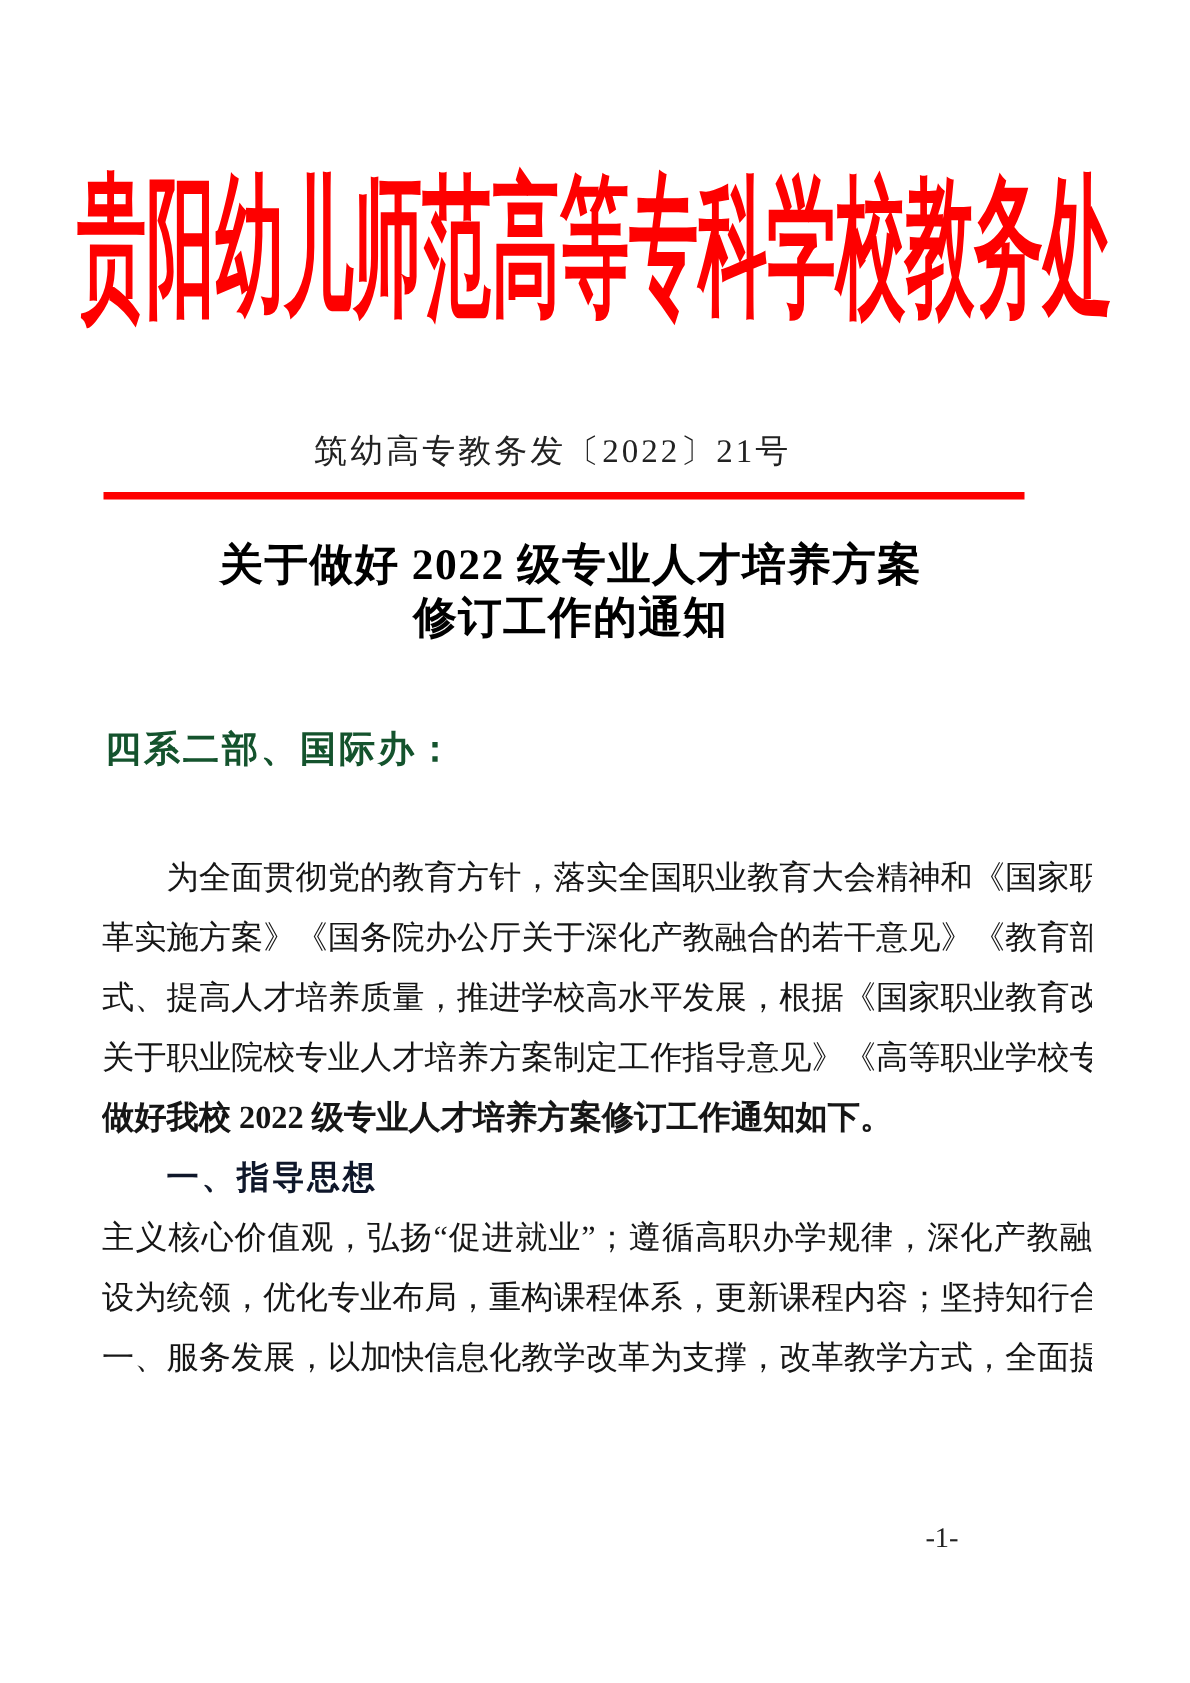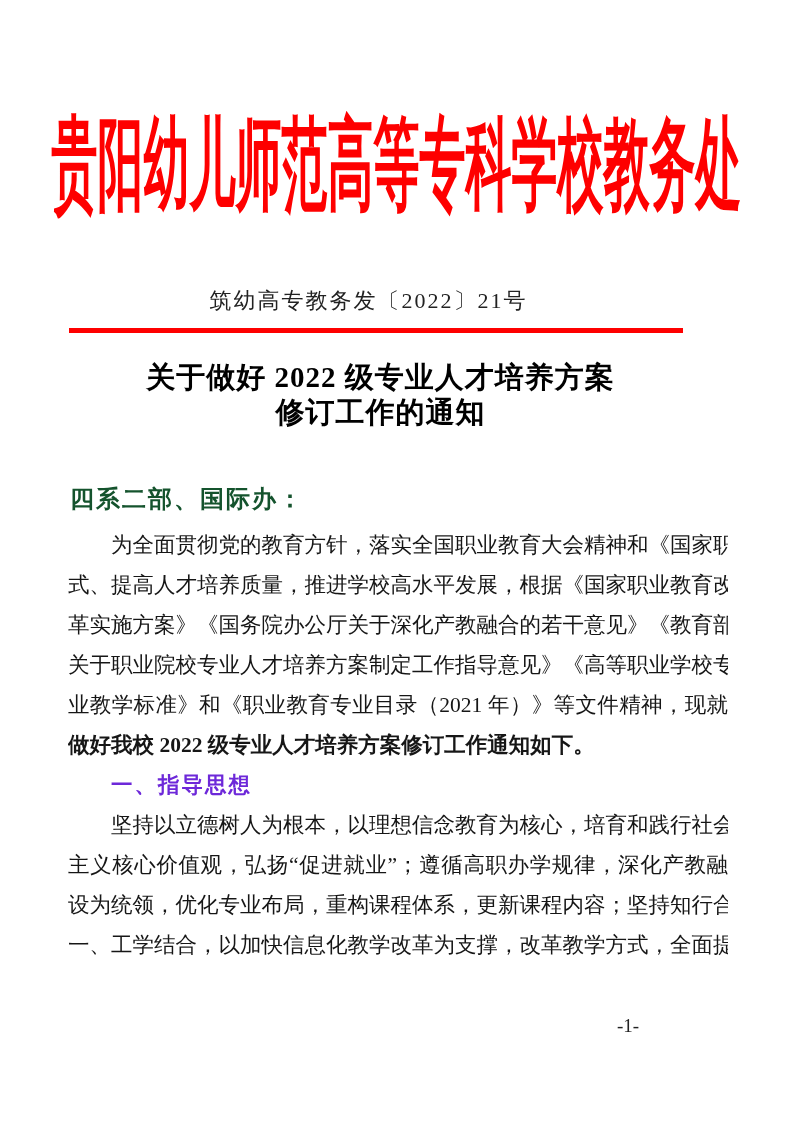--- a/index.html
+++ b/index.html
@@ -92,34 +92,35 @@
   .text-line {
     height: 40px;
     line-height: 40px;
     overflow: hidden;
     text-align: justify;
     text-align-last: justify;
     white-space: nowrap;
   }
   .text-line.first {
     text-indent: 2em;
+    margin-top: 40px;
   }
   .text-line.para-end {
     text-align-last: left;
     font-weight: bold;
   }
   .section-heading {
     height: 40px;
     line-height: 40px;
     font-weight: bold;
     text-indent: 2em;
     letter-spacing: 2px;
     text-align: left;
     text-align-last: left;
-    color: #6d28d9;
+    color: #0f172a;
   }
   
   .page-number {
     position: absolute;
     top: 1015px;
     left: 596px;
     width: 64px;
     text-align: center;
     font-size: 19px;
     color: #222222;
@@ -140,29 +141,27 @@
 
   <div class="doc-title">
     <div>关于做好 2022 级专业人才培养方案</div>
     <div>修订工作的通知</div>
   </div>
 
   <div class="salutation">四系二部、国际办：</div>
 
   <div class="body-block">
     <div class="text-line first">为全面贯彻党的教育方针，落实全国职业教育大会精神和《国家职</div>
+    <div class="text-line">革实施方案》《国务院办公厅关于深化产教融合的若干意见》《教育部</div>
     <div class="text-line">式、提高人才培养质量，推进学校高水平发展，根据《国家职业教育改</div>
-    <div class="text-line">革实施方案》《国务院办公厅关于深化产教融合的若干意见》《教育部</div>
     <div class="text-line">关于职业院校专业人才培养方案制定工作指导意见》《高等职业学校专</div>
-    <div class="text-line">业教学标准》和《职业教育专业目录（2021 年）》等文件精神，现就</div>
     <div class="text-line para-end">做好我校 2022 级专业人才培养方案修订工作通知如下。</div>
 
     <div class="section-heading">一、指导思想</div>
 
-    <div class="text-line first">坚持以立德树人为根本，以理想信念教育为核心，培育和践行社会</div>
     <div class="text-line">主义核心价值观，弘扬“促进就业”；遵循高职办学规律，深化产教融</div>
     <div class="text-line">设为统领，优化专业布局，重构课程体系，更新课程内容；坚持知行合</div>
-    <div class="text-line">一、工学结合，以加快信息化教学改革为支撑，改革教学方式，全面提</div>
+    <div class="text-line">一、服务发展，以加快信息化教学改革为支撑，改革教学方式，全面提</div>
   </div>
 
   <div class="page-number">-1-</div>
 
 </div>
 
 </body></html>

